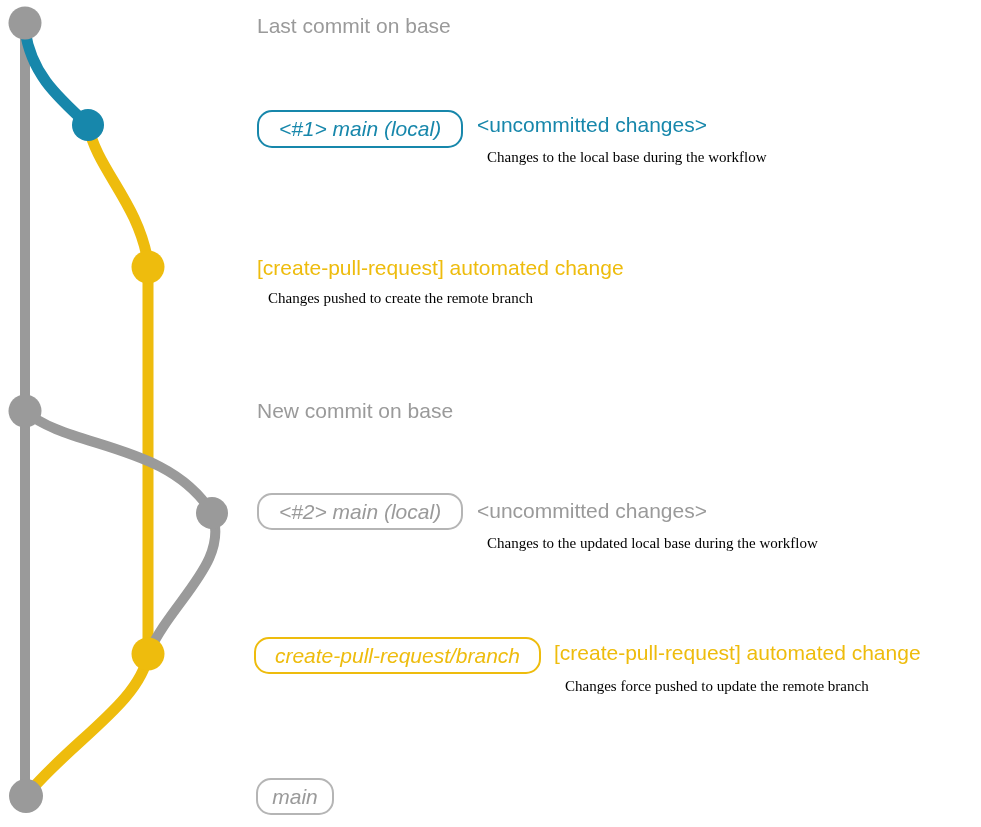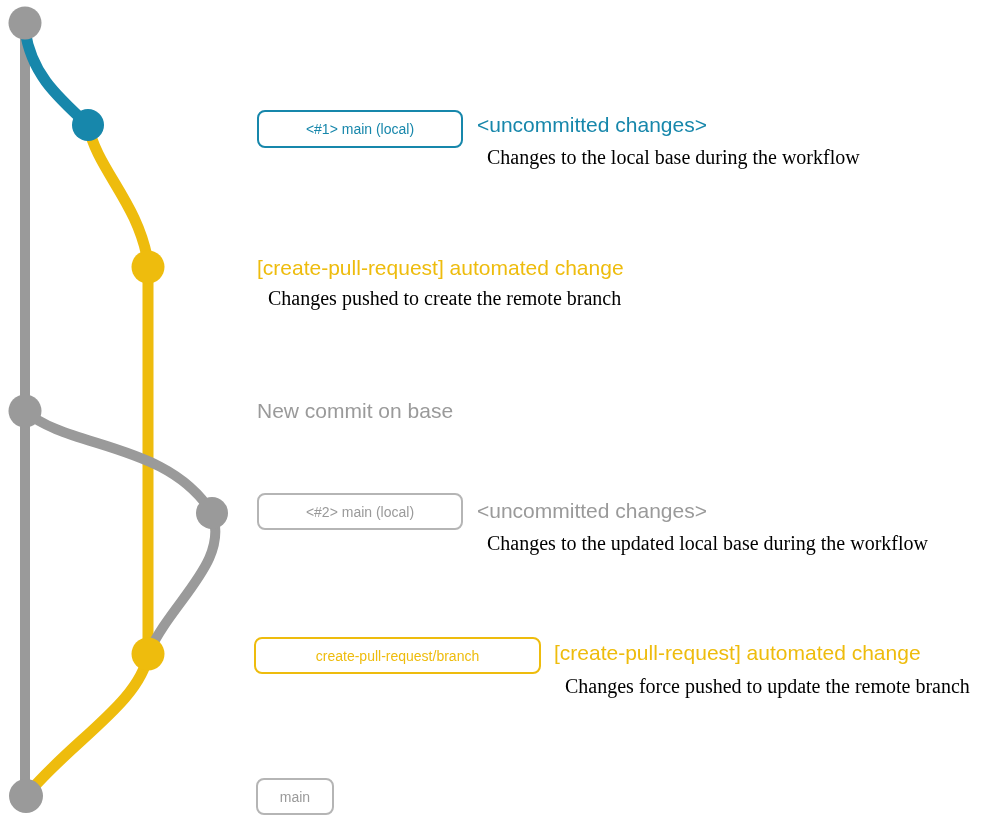--- a/index.html
+++ b/index.html
@@ -22,23 +22,23 @@
   .edge-yellow{stroke:var(--yellow);stroke-width:11;}
   .node-gray{fill:var(--gray);}
   .node-blue{fill:var(--blue);}
   .node-yellow{fill:var(--yellow);}
 
   
   .label{position:absolute;font-size:21px;line-height:26px;white-space:nowrap;}
   .label-gray{color:var(--gray);}
   .label-blue{color:var(--blue);}
   .label-yellow{color:var(--yellow);text-align:right;}
-  .caption{position:absolute;font-family:"Liberation Serif",serif;font-size:20px;line-height:24px;color:var(--black);white-space:nowrap;}
+  .caption{position:absolute;font-family:"Liberation Serif",serif;font-size:15px;line-height:24px;color:var(--black);white-space:nowrap;}
   .tag{position:absolute;display:flex;align-items:center;justify-content:center;
-       border:2px solid;border-radius:8px;font-size:14px;white-space:nowrap;}
+       border:2px solid;border-radius:15px;font-size:21px;white-space:nowrap;font-style:italic;}
   .tag-blue{color:var(--blue);border-color:var(--blue);}
   .tag-gray{color:var(--gray);border-color:var(--gray-light);}
   .tag-yellow{color:var(--yellow);border-color:var(--yellow);}
 </style>
 </head>
 <body>
 
 <div class="stage">
 
   <svg class="graph" width="250" height="827" viewBox="0 0 250 827">
@@ -55,20 +55,21 @@
 
     <circle class="node-gray" cx="25" cy="23" r="16.5"></circle>
     <circle class="node-blue" cx="88" cy="125" r="16"></circle>
     <circle class="node-yellow" cx="148" cy="267" r="16.5"></circle>
     <circle class="node-gray" cx="25" cy="411" r="16.5"></circle>
     <circle class="node-gray" cx="212" cy="513" r="16"></circle>
     <circle class="node-yellow" cx="148" cy="654" r="16.5"></circle>
     <circle class="node-gray" cx="26" cy="796" r="17"></circle>
   </svg>
 
+  <div class="label label-gray" style="left:257px;top:13px;">Last commit on base</div>
 
   <div class="tag tag-blue" style="left:257px;top:110px;width:206px;height:38px;">&lt;#1&gt; main (local)</div>
   <div class="label label-blue" style="left:477px;top:112px;">&lt;uncommitted changes&gt;</div>
   <div class="caption" style="left:487px;top:145px;">Changes to the local base during the workflow</div>
 
   <div class="label label-yellow" style="left:257px;top:255px;">[create-pull-request] automated change</div>
   <div class="caption" style="left:268px;top:286px;">Changes pushed to create the remote branch</div>
 
   <div class="label label-gray" style="left:257px;top:398px;">New commit on base</div>
 

